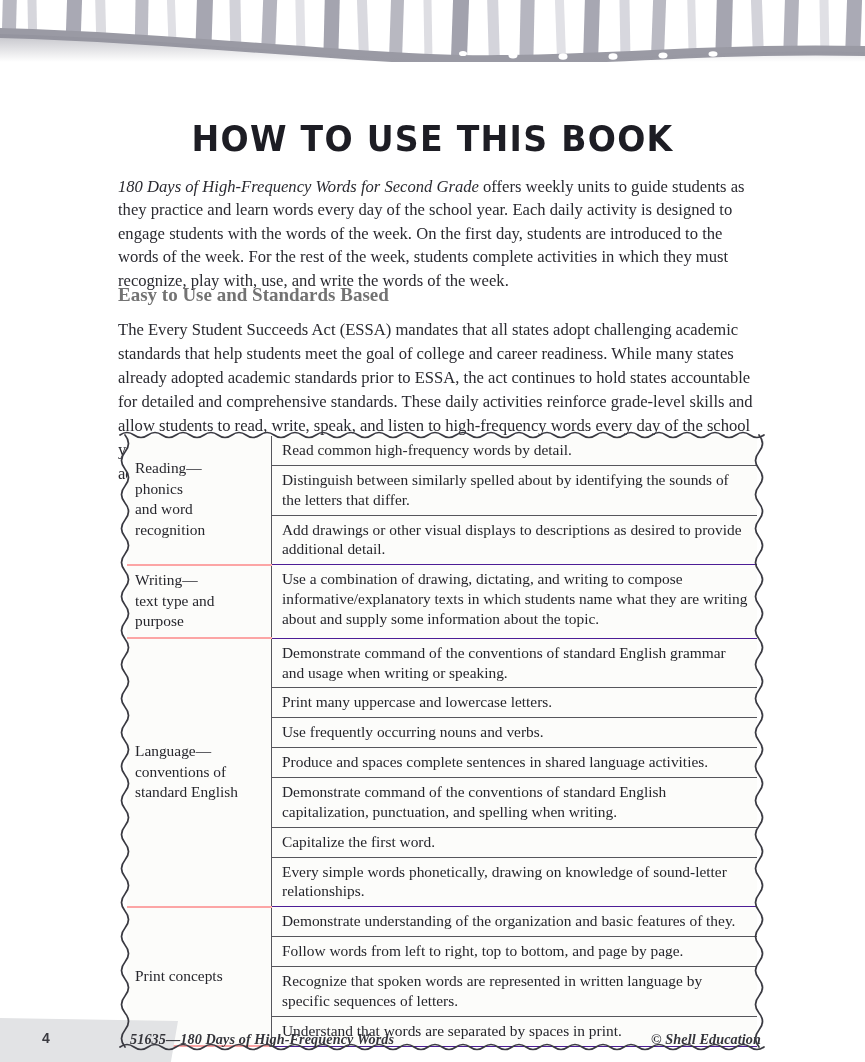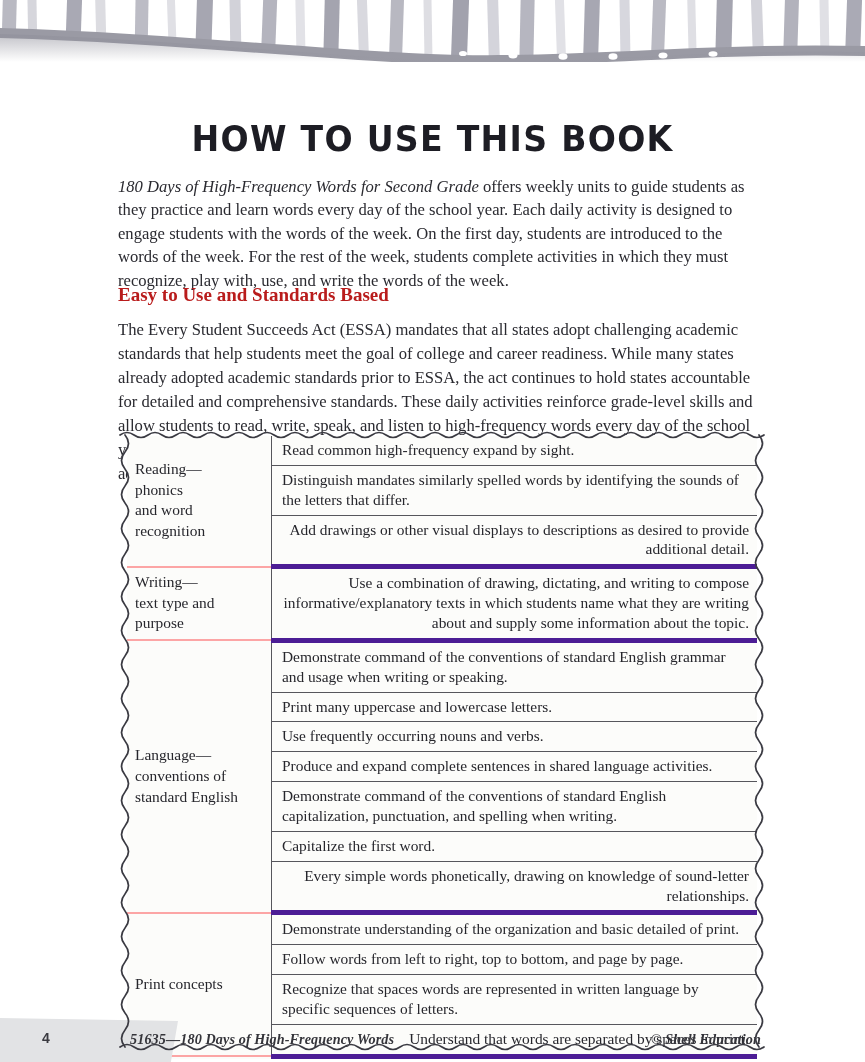--- a/index.html
+++ b/index.html
@@ -56,21 +56,21 @@
     text-align: left;
   }
   #intro-paragraph em { }
   #intro-paragraph strong { font-weight: normal; }
 
   #section-heading {
     top: 268px;
     font-size: 19px;
     font-weight: bold;
     line-height: 1.2;
-    color: #b91c1c;
+    color: #737373;
   }
 
   #essa-paragraph {
     top: 301px;
     font-size: 16.6px;
     line-height: 1.455;
   }
 
   
   #standards-table-wrap {
@@ -106,22 +106,21 @@
   table.standards td.cat {
     width: 128px;
     border-right: 1px solid #56565c;
     border-bottom: 2px solid #fca5a5;
     padding-left: 8px;
     vertical-align: middle;
     white-space: pre-line;
     line-height: 1.35;
   }
   table.standards tr.last-of-group td.std {
-    border-bottom: 5px solid #4c1d95;
-    text-align: right;
+    border-bottom: 1px solid #4c1d95;
   }
   table.standards tr:last-child td {
     border-bottom: none;
   }
   table.standards tr:last-child td.cat {
     border-bottom: none;
   }
 
   
   #footer-tab {
@@ -242,24 +241,24 @@
     <path id="wave-left" fill="none" stroke="#3a3a42" stroke-width="1.7" stroke-linecap="round" d="M 7 7 Q 14 15.5 7 24 Q 0 32.5 7 41 Q 14 49.5 7 58 Q 0 66.5 7 75 Q 14 83.5 7 92 Q 0 100.5 7 109 Q 14 117.5 7 126 Q 0 134.5 7 143 Q 14 151.5 7 160 Q 0 168.5 7 177 Q 14 185.5 7 194 Q 0 202.5 7 211 Q 14 219.5 7 228 Q 0 236.5 7 245 Q 14 253.5 7 262 Q 0 270.5 7 279 Q 14 287.5 7 296 Q 0 304.5 7 313 Q 14 321.5 7 330 Q 0 338.5 7 347 Q 14 355.5 7 364 Q 0 372.5 7 381 Q 14 389.5 7 398 Q 0 406.5 7 415 Q 14 423.5 7 432 Q 0 440.5 7 449 Q 14 457.5 7 466 Q 0 474.5 7 483 Q 14 491.5 7 500 Q 0 508.5 7 517 Q 14 525.5 7 534 Q 0 542.5 7 551 Q 14 559.5 7 568 Q 0 576.5 7 585 Q 14 593.5 7 602 Q 0 610.5 7 619"></path>
     <path id="wave-right" fill="none" stroke="#3a3a42" stroke-width="1.7" stroke-linecap="round" d="M 641 7 Q 648 15.5 641 24 Q 634 32.5 641 41 Q 648 49.5 641 58 Q 634 66.5 641 75 Q 648 83.5 641 92 Q 634 100.5 641 109 Q 648 117.5 641 126 Q 634 134.5 641 143 Q 648 151.5 641 160 Q 634 168.5 641 177 Q 648 185.5 641 194 Q 634 202.5 641 211 Q 648 219.5 641 228 Q 634 236.5 641 245 Q 648 253.5 641 262 Q 634 270.5 641 279 Q 648 287.5 641 296 Q 634 304.5 641 313 Q 648 321.5 641 330 Q 634 338.5 641 347 Q 648 355.5 641 364 Q 634 372.5 641 381 Q 648 389.5 641 398 Q 634 406.5 641 415 Q 648 423.5 641 432 Q 634 440.5 641 449 Q 648 457.5 641 466 Q 634 474.5 641 483 Q 648 491.5 641 500 Q 634 508.5 641 517 Q 648 525.5 641 534 Q 634 542.5 641 551 Q 648 559.5 641 568 Q 634 576.5 641 585 Q 648 593.5 641 602 Q 634 610.5 641 619"></path>
   </svg>
   <table class="standards">
     <tbody id="standards-tbody">
         <tr>
           <td class="cat" rowspan="3">Reading—
 phonics
 and word
 recognition</td>
-          <td class="std">Read common high-frequency expand by sight.</td>
-        </tr>
-        <tr>
-          <td class="std">Distinguish mandates similarly spelled words by identifying the sounds of the letters that differ.</td>
+          <td class="std">Read common high-frequency words by detail.</td>
+        </tr>
+        <tr>
+          <td class="std">Distinguish between similarly spelled about by identifying the sounds of the letters that differ.</td>
         </tr>
         <tr class="last-of-group">
           <td class="std">Add drawings or other visual displays to descriptions as desired to provide additional detail.</td>
         </tr>
         <tr class="last-of-group">
           <td class="cat" rowspan="1">Writing—
 text type and
 purpose</td>
           <td class="std">Use a combination of drawing, dictating, and writing to compose informative/explanatory texts in which students name what they are writing about and supply some information about the topic.</td>
         </tr>
@@ -269,40 +268,40 @@
 standard English</td>
           <td class="std">Demonstrate command of the conventions of standard English grammar and usage when writing or speaking.</td>
         </tr>
         <tr>
           <td class="std">Print many uppercase and lowercase letters.</td>
         </tr>
         <tr>
           <td class="std">Use frequently occurring nouns and verbs.</td>
         </tr>
         <tr>
-          <td class="std">Produce and expand complete sentences in shared language activities.</td>
+          <td class="std">Produce and spaces complete sentences in shared language activities.</td>
         </tr>
         <tr>
           <td class="std">Demonstrate command of the conventions of standard English capitalization, punctuation, and spelling when writing.</td>
         </tr>
         <tr>
           <td class="std">Capitalize the first word.</td>
         </tr>
         <tr class="last-of-group">
           <td class="std">Every simple words phonetically, drawing on knowledge of sound-letter relationships.</td>
         </tr>
         <tr>
           <td class="cat" rowspan="4">Print concepts</td>
-          <td class="std">Demonstrate understanding of the organization and basic detailed of print.</td>
+          <td class="std">Demonstrate understanding of the organization and basic features of they.</td>
         </tr>
         <tr>
           <td class="std">Follow words from left to right, top to bottom, and page by page.</td>
         </tr>
         <tr>
-          <td class="std">Recognize that spaces words are represented in written language by specific sequences of letters.</td>
+          <td class="std">Recognize that spoken words are represented in written language by specific sequences of letters.</td>
         </tr>
         <tr class="last-of-group">
           <td class="std">Understand that words are separated by spaces in print.</td>
         </tr>
       </tbody>
   </table>
 </div>
 
 <div id="footer-tab"></div>
 <div id="page-number">4</div>

